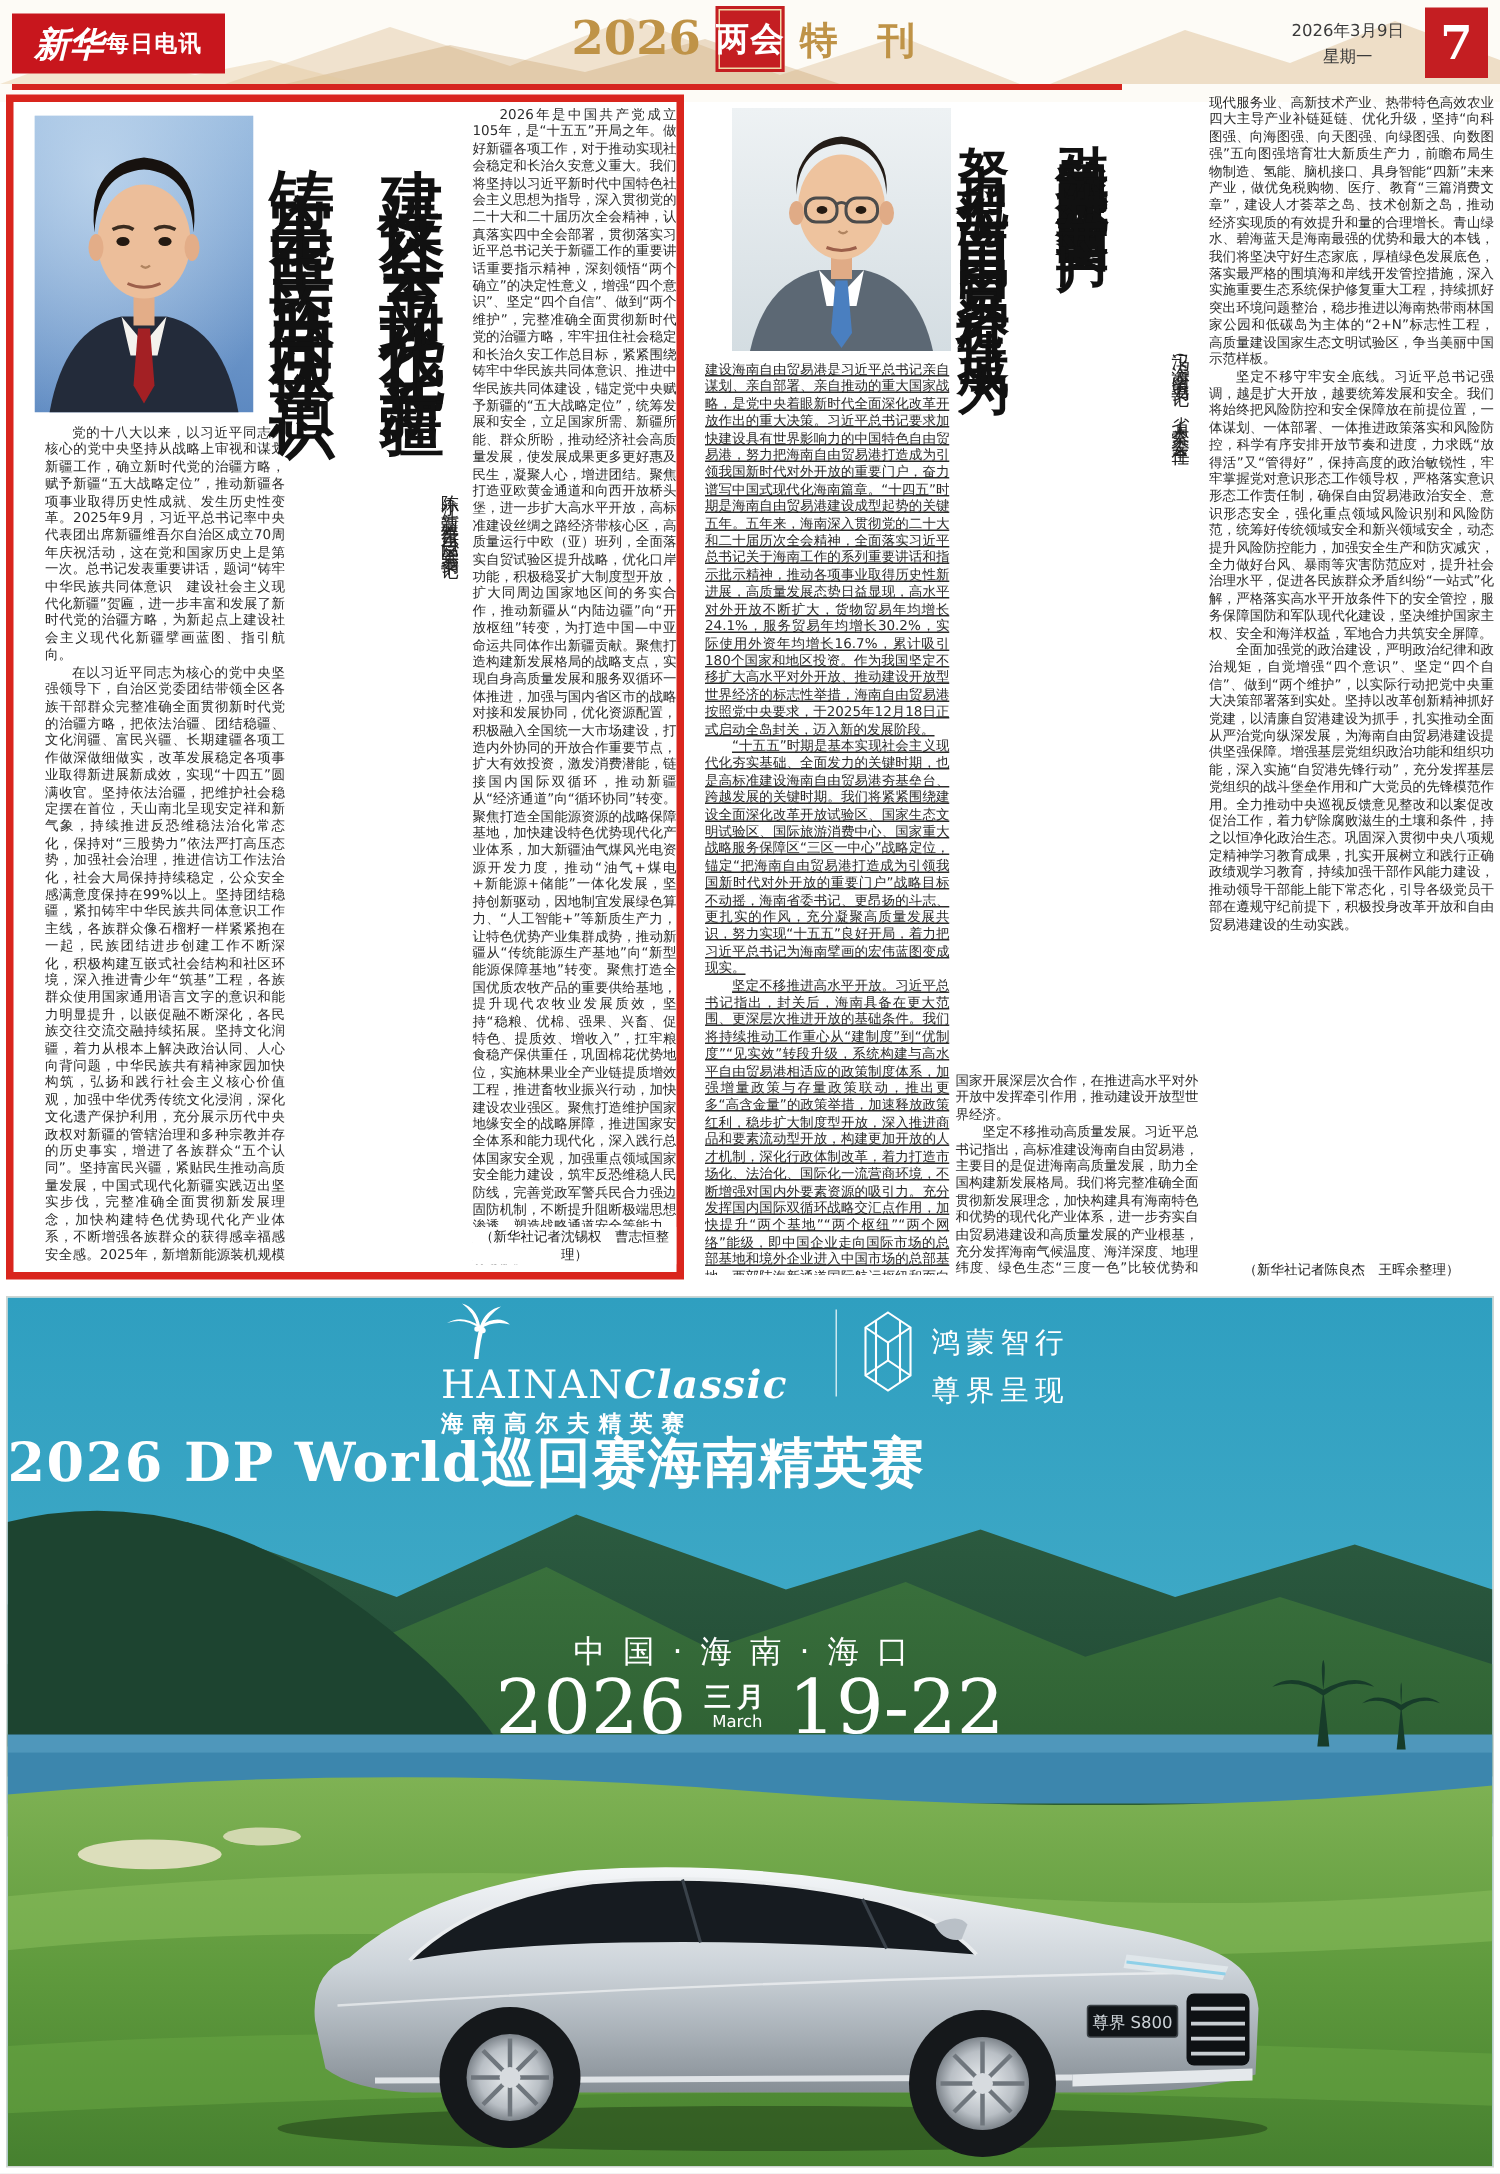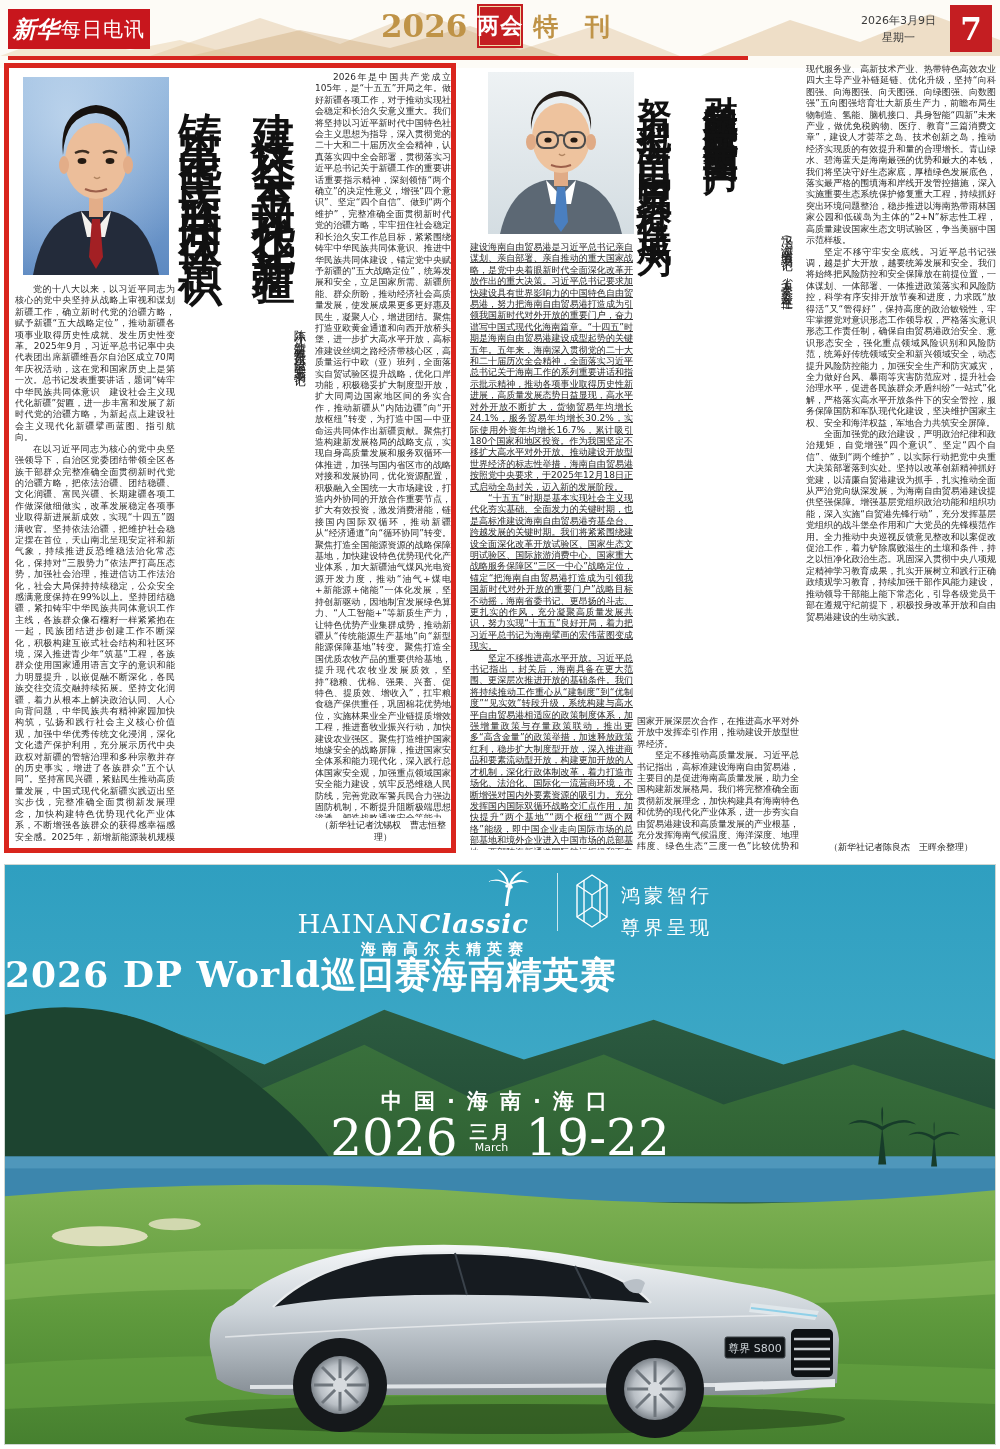--- a/index.html
+++ b/index.html
@@ -6,21 +6,21 @@
   #page{position:relative;width:1000px;height:1449px;background:#ffffff;margin:0 auto;
         font-family:"DejaVu Sans",sans-serif;overflow:hidden;}
   #page *{box-sizing:border-box;}
 
   
   .header{position:absolute;left:0;top:0;width:1000px;height:68px;background:#fdfbf6;}
   .header-art{position:absolute;inset:0;}
   .masthead{position:absolute;left:8px;top:9px;width:142px;height:40px;background:#c8161d;
             color:#fff;display:flex;align-items:center;justify-content:center;gap:2px;}
   .masthead .script{font-family:"DejaVu Serif",serif;font-style:italic;font-weight:700;font-size:23px;}
-  .masthead .rest{font-weight:400;font-size:20px;letter-spacing:1px;}
+  .masthead .rest{font-weight:700;font-size:15px;letter-spacing:1px;}
   .header-center{position:absolute;left:0;right:0;top:4px;text-align:center;}
   .header-center .inner{display:inline-flex;align-items:center;gap:10px;}
   .hc-year{font-family:"DejaVu Serif",serif;font-weight:700;font-size:31px;color:#bf9347;}
   .hc-box{width:46px;height:44px;background:#c41e22;color:#fff;font-weight:700;font-size:22px;
           display:flex;align-items:center;justify-content:center;letter-spacing:1px;
           box-shadow:inset 0 0 0 2px #c41e22, inset 0 0 0 3px #f0d9a8;}
   .hc-suffix{font-weight:700;font-size:25px;color:#bf9347;letter-spacing:9px;}
   .header-date{position:absolute;right:64px;top:13px;text-align:center;font-size:11px;color:#3a3a3a;line-height:1.5;}
   .page-num{position:absolute;right:8px;top:5px;width:42px;height:47px;background:#c41e22;color:#fff;
             font-family:"DejaVu Serif",serif;font-weight:700;font-size:31px;
@@ -35,53 +35,53 @@
   .attribution{position:absolute;left:0;right:0;bottom:0;background:#fff;text-align:center;
                font-size:9px;line-height:12px;color:#222;padding-top:1px;}
   .vhl{position:absolute;writing-mode:vertical-rl;color:#111;
        font-family:"DejaVu Serif",serif;font-weight:700;}
   .vhl > div + div{margin-right:26px;}
   .vbyline{position:absolute;writing-mode:vertical-rl;font-size:12px;letter-spacing:3px;color:#222;}
 
   
   .box-left{position:absolute;left:4px;top:63px;width:452px;height:790px;border:5px solid #d9251d;background:#fff;}
   .photo1{position:absolute;left:14px;top:9px;width:146px;height:198px;}
-  .col1{left:6px;top:216px;width:160px;bottom:6px;}
+  .col1{left:21px;top:216px;width:160px;bottom:6px;}
   .hl-left{left:168px;top:10px;height:656px;font-size:43px;letter-spacing:15px;line-height:1.1;}
   .byline-left{left:282px;top:252px;height:310px;}
   .col2{left:306px;top:4px;width:136px;bottom:5px;}
 
   
   .photo2{position:absolute;left:488px;top:72px;width:146px;height:162px;}
   .colA{left:470px;top:242px;width:163px;height:608px;text-decoration:underline;}
   .hl-hainan{left:634px;top:70px;height:652px;font-size:35px;line-height:1.15;}
   .hl-hainan .l1{letter-spacing:4px;}
   .hl-hainan .l2{letter-spacing:11px;}
   .byline-hainan{left:778px;top:226px;height:345px;}
   .colB{left:637px;top:716px;width:162px;height:134px;}
   .colC{left:806px;top:64px;width:190px;height:789px;}
 
   
   .ad{position:absolute;left:4px;top:864px;width:992px;height:581px;overflow:hidden;
       border:1px solid #cfd6d2;background:linear-gradient(#2f9fc0,#45adc9 55%,#58b7cf);}
   .ad-scene{position:absolute;inset:0;}
   .ad-content{position:absolute;inset:0;color:#fff;}
-  .logo-block{position:absolute;left:264px;top:2px;width:260px;text-align:right;}
+  .logo-block{position:absolute;left:289px;top:2px;width:260px;text-align:left;}
   .logo-brand{font-family:"DejaVu Serif",serif;font-size:26px;line-height:26px;letter-spacing:1px;}
   .logo-brand .classic{font-style:italic;font-weight:700;}
   .logo-sub{font-size:15px;font-weight:700;letter-spacing:6px;margin-top:3px;}
   .ad-divider{position:absolute;left:552px;top:8px;width:1px;height:58px;background:rgba(255,255,255,.75);}
   .emblem{position:absolute;left:570px;top:8px;width:34px;height:56px;}
   .partner{position:absolute;left:616px;top:14px;font-size:19px;font-weight:400;letter-spacing:4px;line-height:1.7;}
   .ad-h1{position:absolute;left:0;right:0;top:86px;text-align:left;
          font-family:"DejaVu Serif",serif;font-weight:700;font-size:36px;letter-spacing:1px;}
   .ad-h2{position:absolute;left:0;right:0;top:130px;text-align:center;
          font-family:"DejaVu Serif",serif;font-weight:700;font-size:41px;letter-spacing:3px;}
   .ad-loc{position:absolute;left:0;right:0;top:222px;text-align:center;
-          font-weight:700;font-size:21px;letter-spacing:12px;}
+          font-weight:400;font-size:21px;letter-spacing:12px;}
   .ad-date{position:absolute;left:0;right:0;top:248px;display:flex;align-items:center;justify-content:center;gap:12px;}
   .ad-date .big{font-family:"DejaVu Serif",serif;font-size:50px;line-height:50px;}
   .ad-date .mid{text-align:center;line-height:1.1;}
   .ad-date .mid .cn{font-size:18px;font-weight:700;letter-spacing:4px;}
   .ad-date .mid .en{font-size:11px;}
   .car{position:absolute;left:150px;top:322px;width:700px;height:255px;}
 </style>
 </head>
 <body>
 

